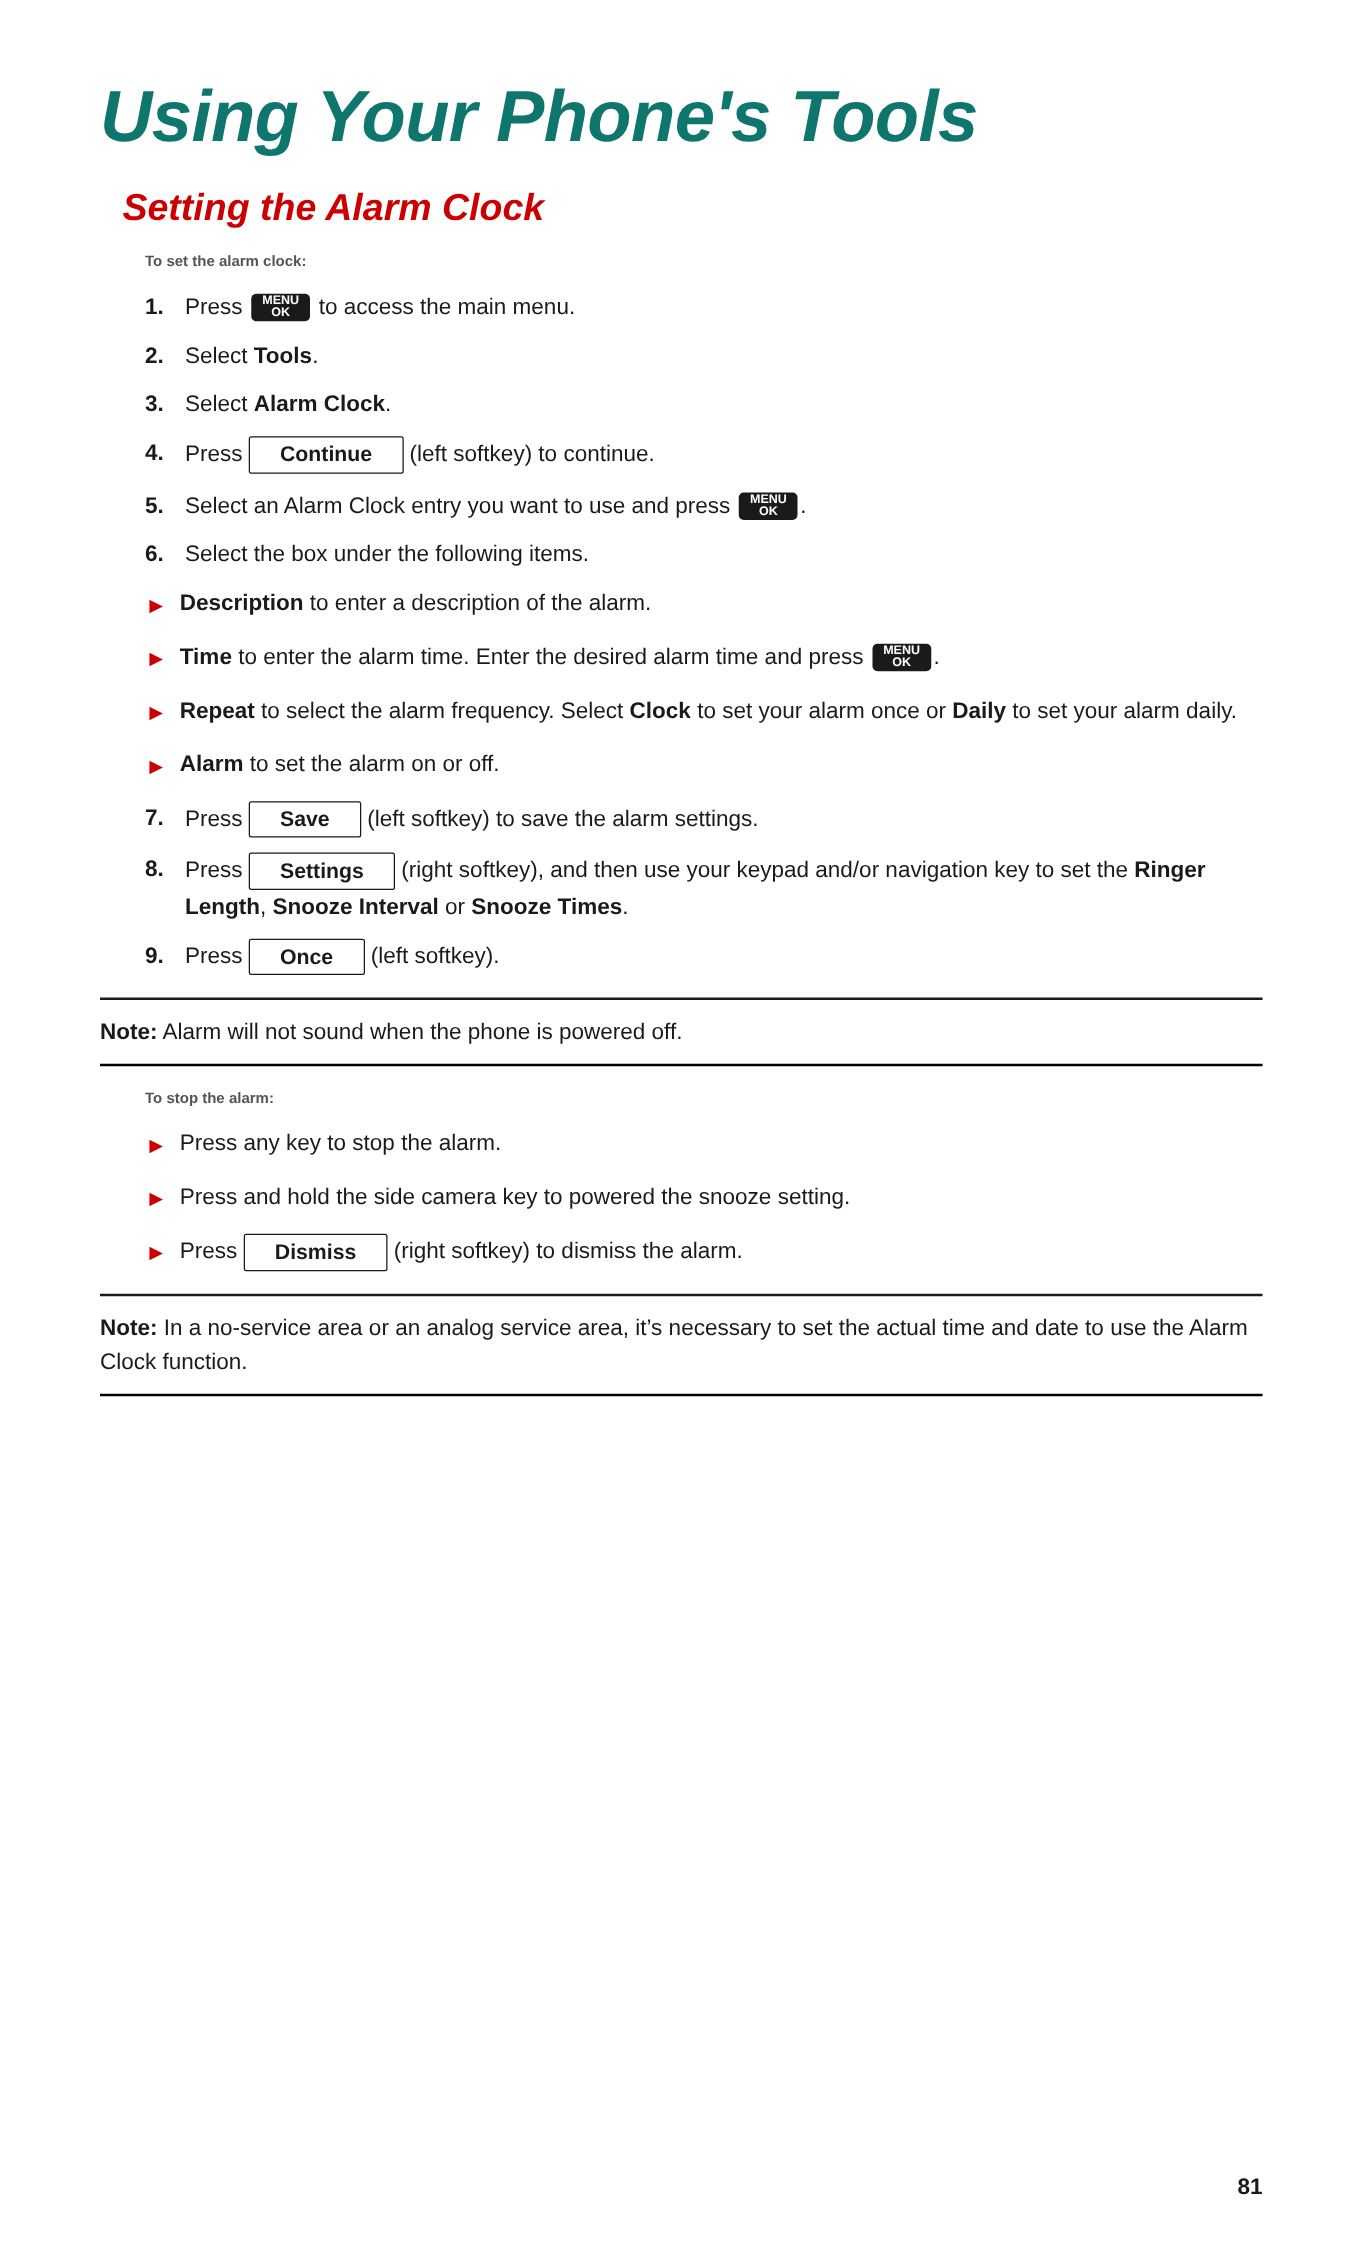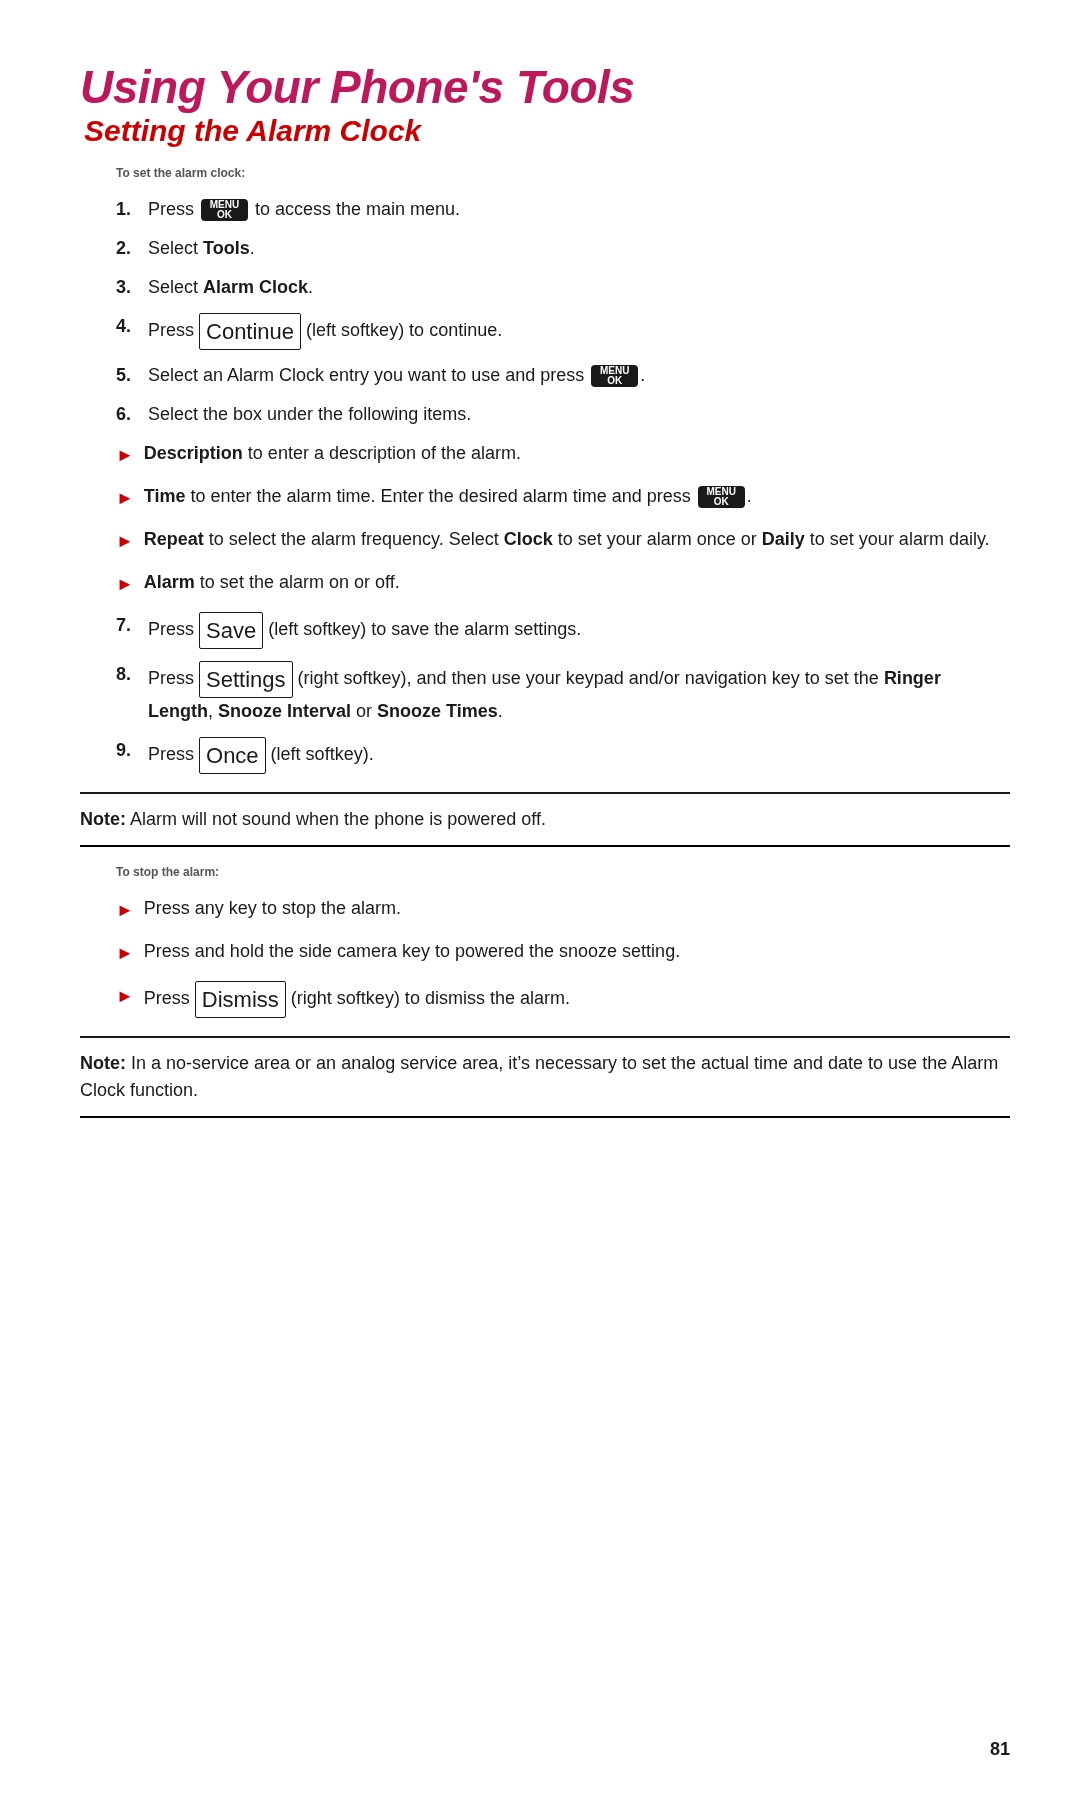--- a/index.html
+++ b/index.html
@@ -9,33 +9,33 @@
       font-family: 'Arial', sans-serif;
       font-size: 18px;
       color: #1a1a1a;
       width: 1080px;
       min-height: 1800px;
       padding: 60px 70px 60px 80px;
       position: relative;
     }
 
     .page-title {
-      font-size: 46px;
-      font-weight: 900;
-      color: #be185d;
-      margin-bottom: 0;
+      font-size: 58px;
+      font-weight: 900;
+      color: #0f766e;
+      margin-bottom: 23px;
       font-style: italic;
       letter-spacing: -0.5px;
     }
 
     .section-title {
       font-size: 30px;
       font-weight: 900;
       color: #cc0000;
-      margin-left: 4px;
+      margin-left: 18px;
       margin-bottom: 18px;
       font-style: italic;
     }
 
     .sub-heading {
       font-size: 12px;
       font-weight: 700;
       color: #555;
       margin-left: 36px;
       margin-bottom: 16px;
@@ -74,23 +74,23 @@
       height: 22px;
       vertical-align: middle;
       margin: 0 2px;
       line-height: 1;
       text-align: center;
     }
 
     .softkey-btn {
       display: inline-block;
       border: 1.5px solid #1a1a1a;
-      padding: 1px 6px;
-      font-size: 22px;
-      font-weight: 400;
+      padding: 1px 24px;
+      font-size: 17px;
+      font-weight: 700;
       border-radius: 2px;
       vertical-align: middle;
     }
 
     .bullet-list {
       list-style: none;
       margin-left: 36px;
       margin-bottom: 8px;
     }
 

